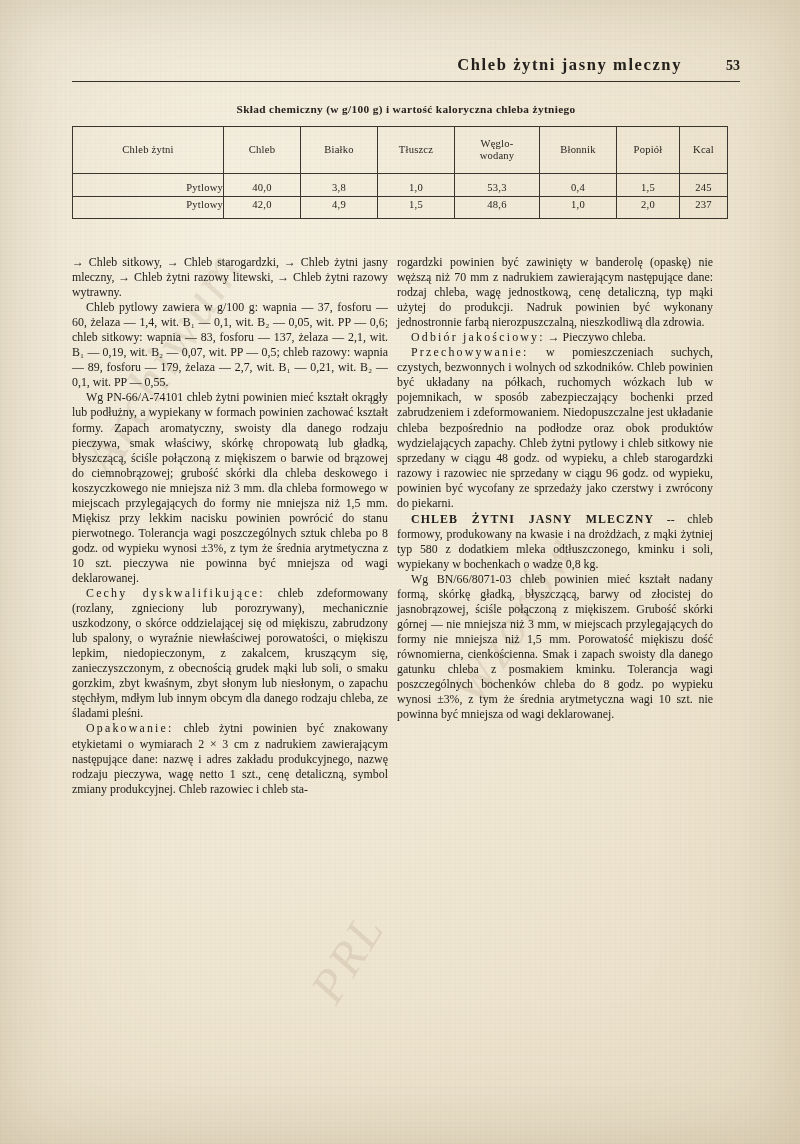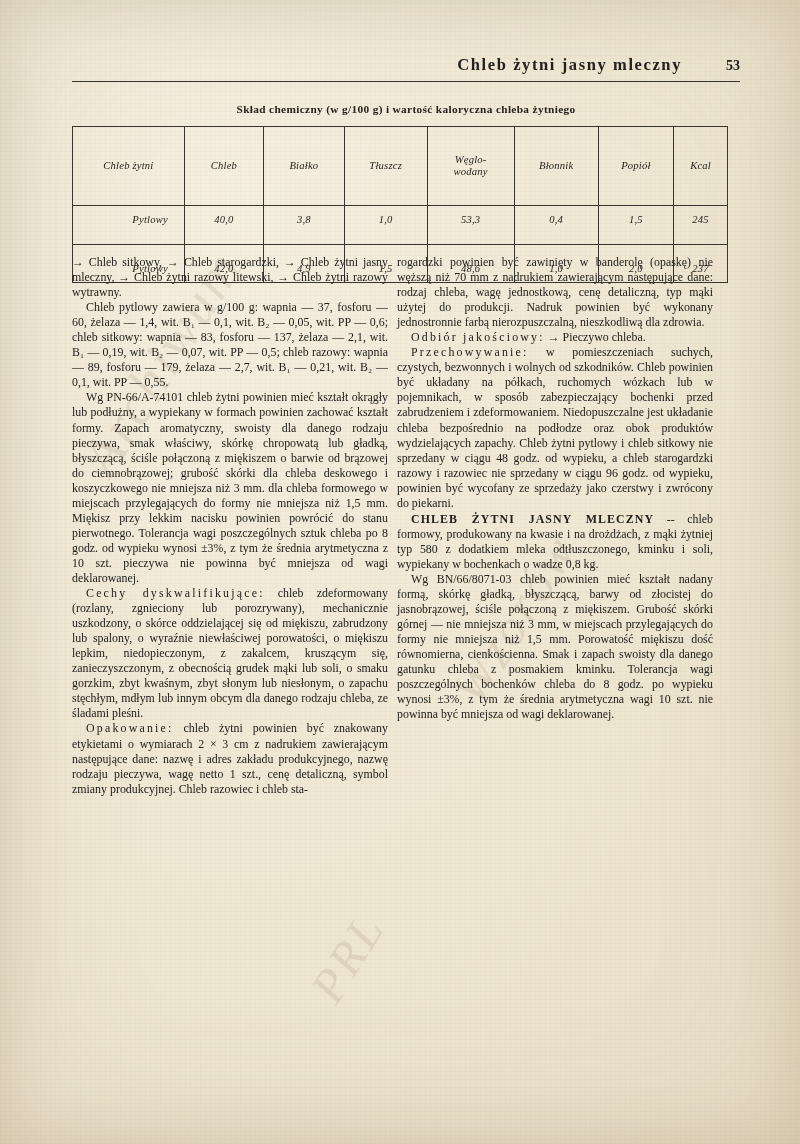--- a/index.html
+++ b/index.html
@@ -89,22 +89,21 @@
     width: 656px;
   }
   table.chem {
     border-collapse: collapse;
     width: 100%;
     font-size: 10.6px;
     color: #26231f;
   }
   table.chem th, table.chem td {
     border: 1px solid #3a352e;
-    padding: 16px;
-    font-style: italic;
+    padding: 0;
   }
   table.chem thead th {
     height: 46px;
     font-weight: normal;
     font-size: 10.6px;
     text-align: center;
     line-height: 1.15;
     letter-spacing: 0.2px;
   }
   table.chem tbody td {

